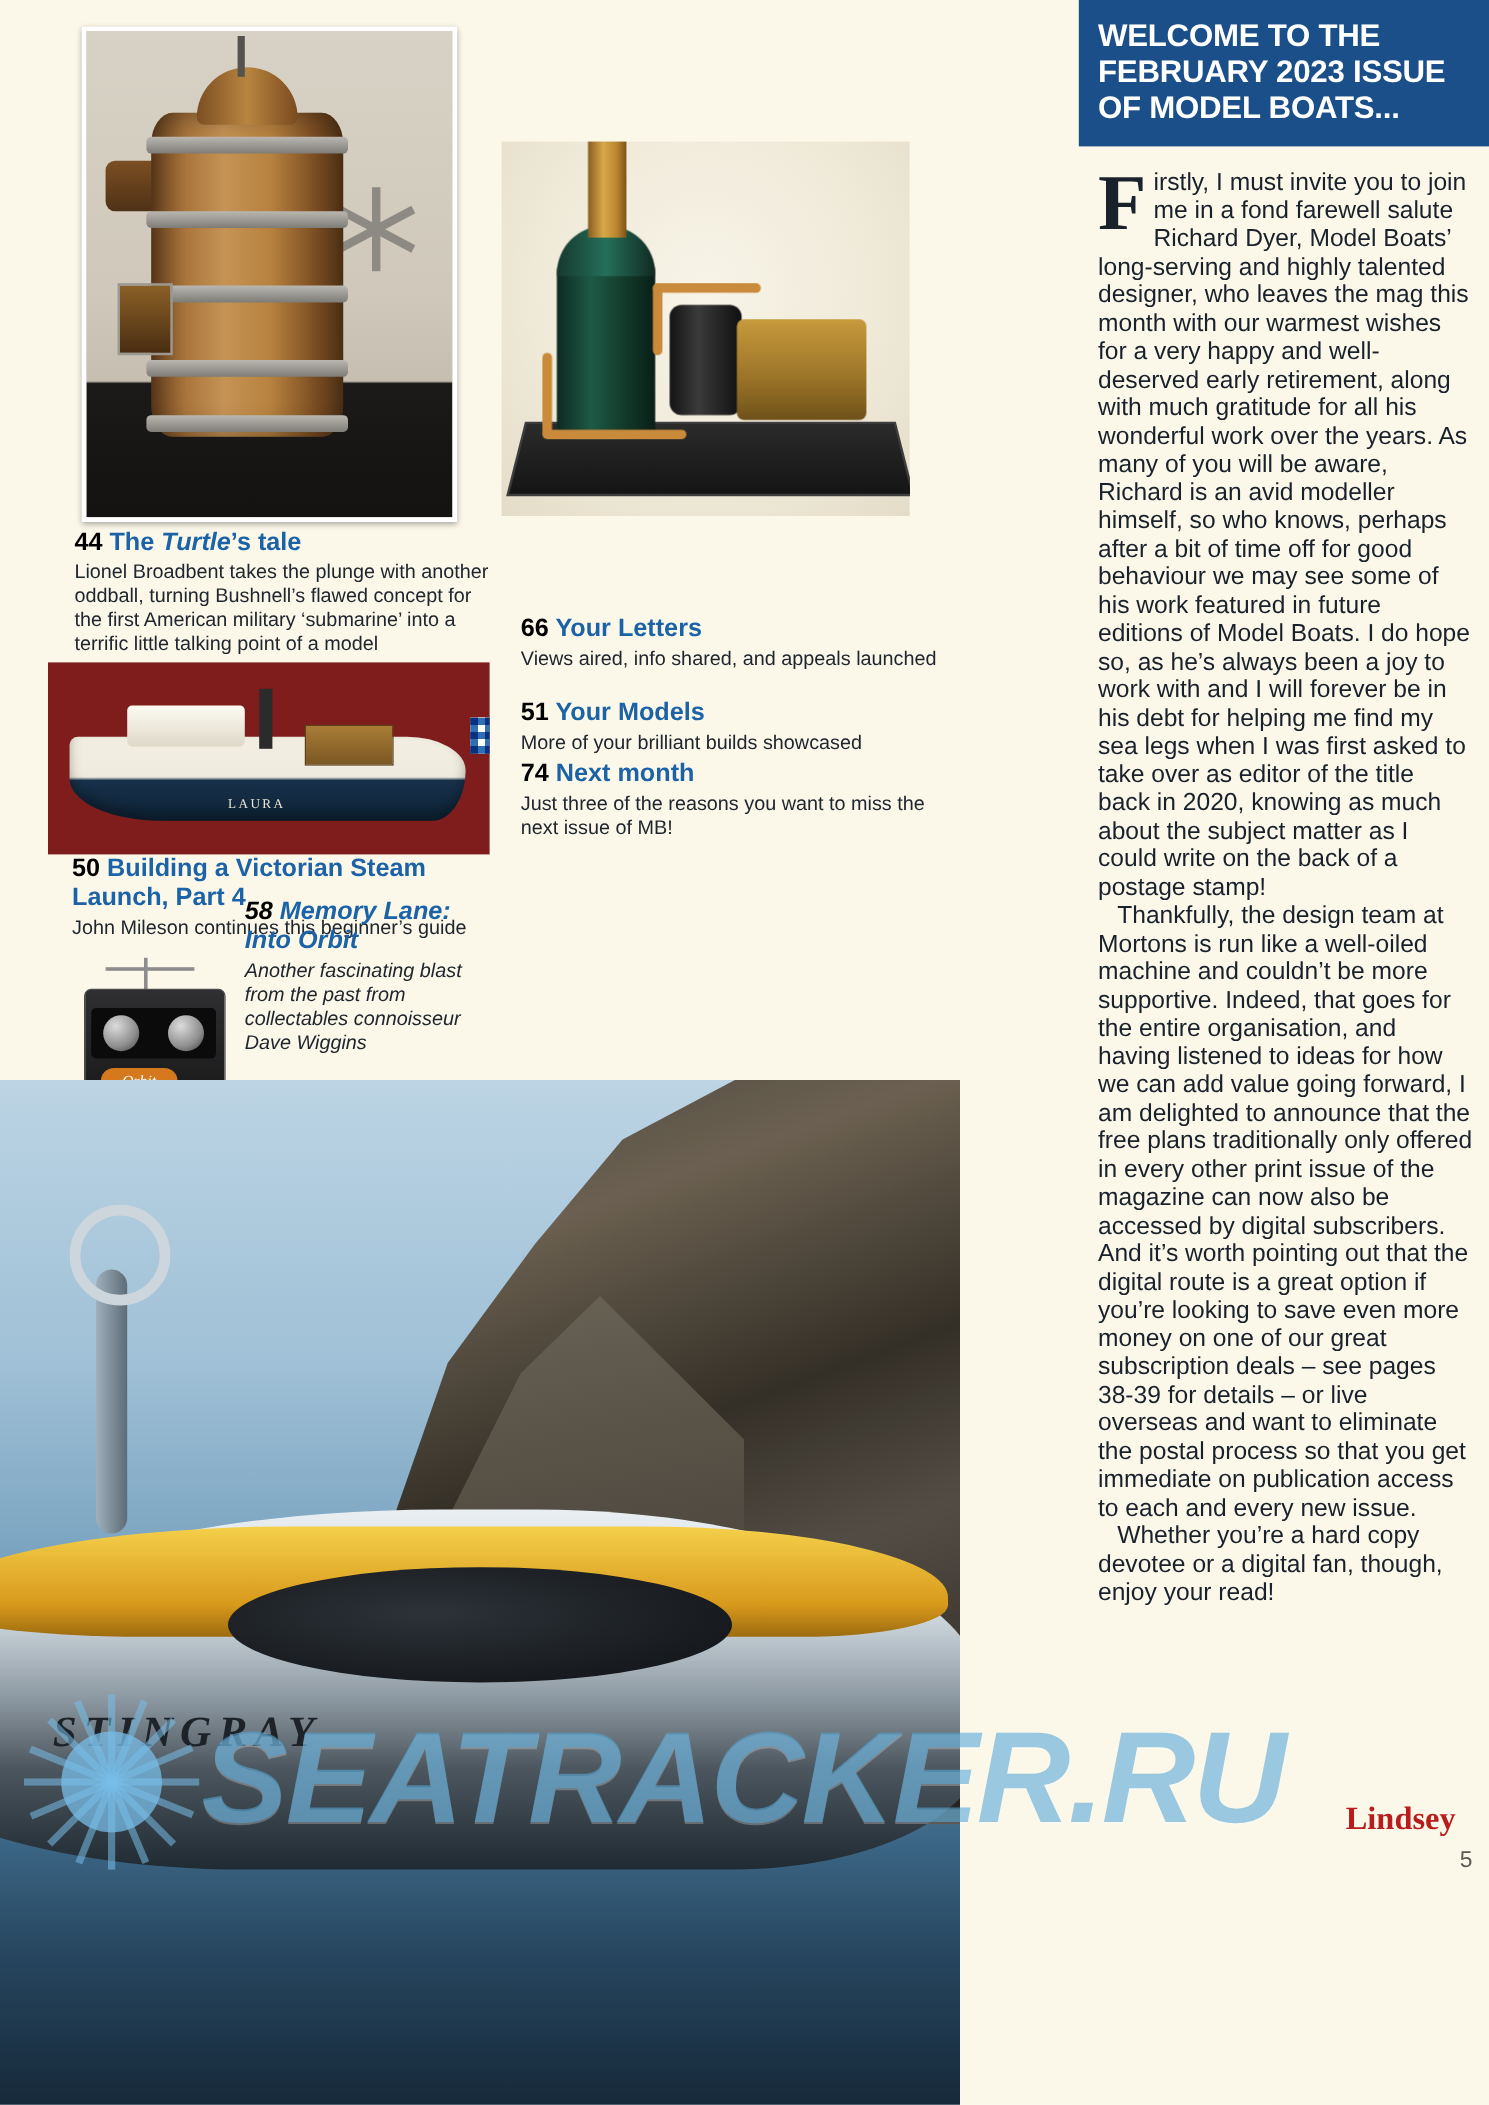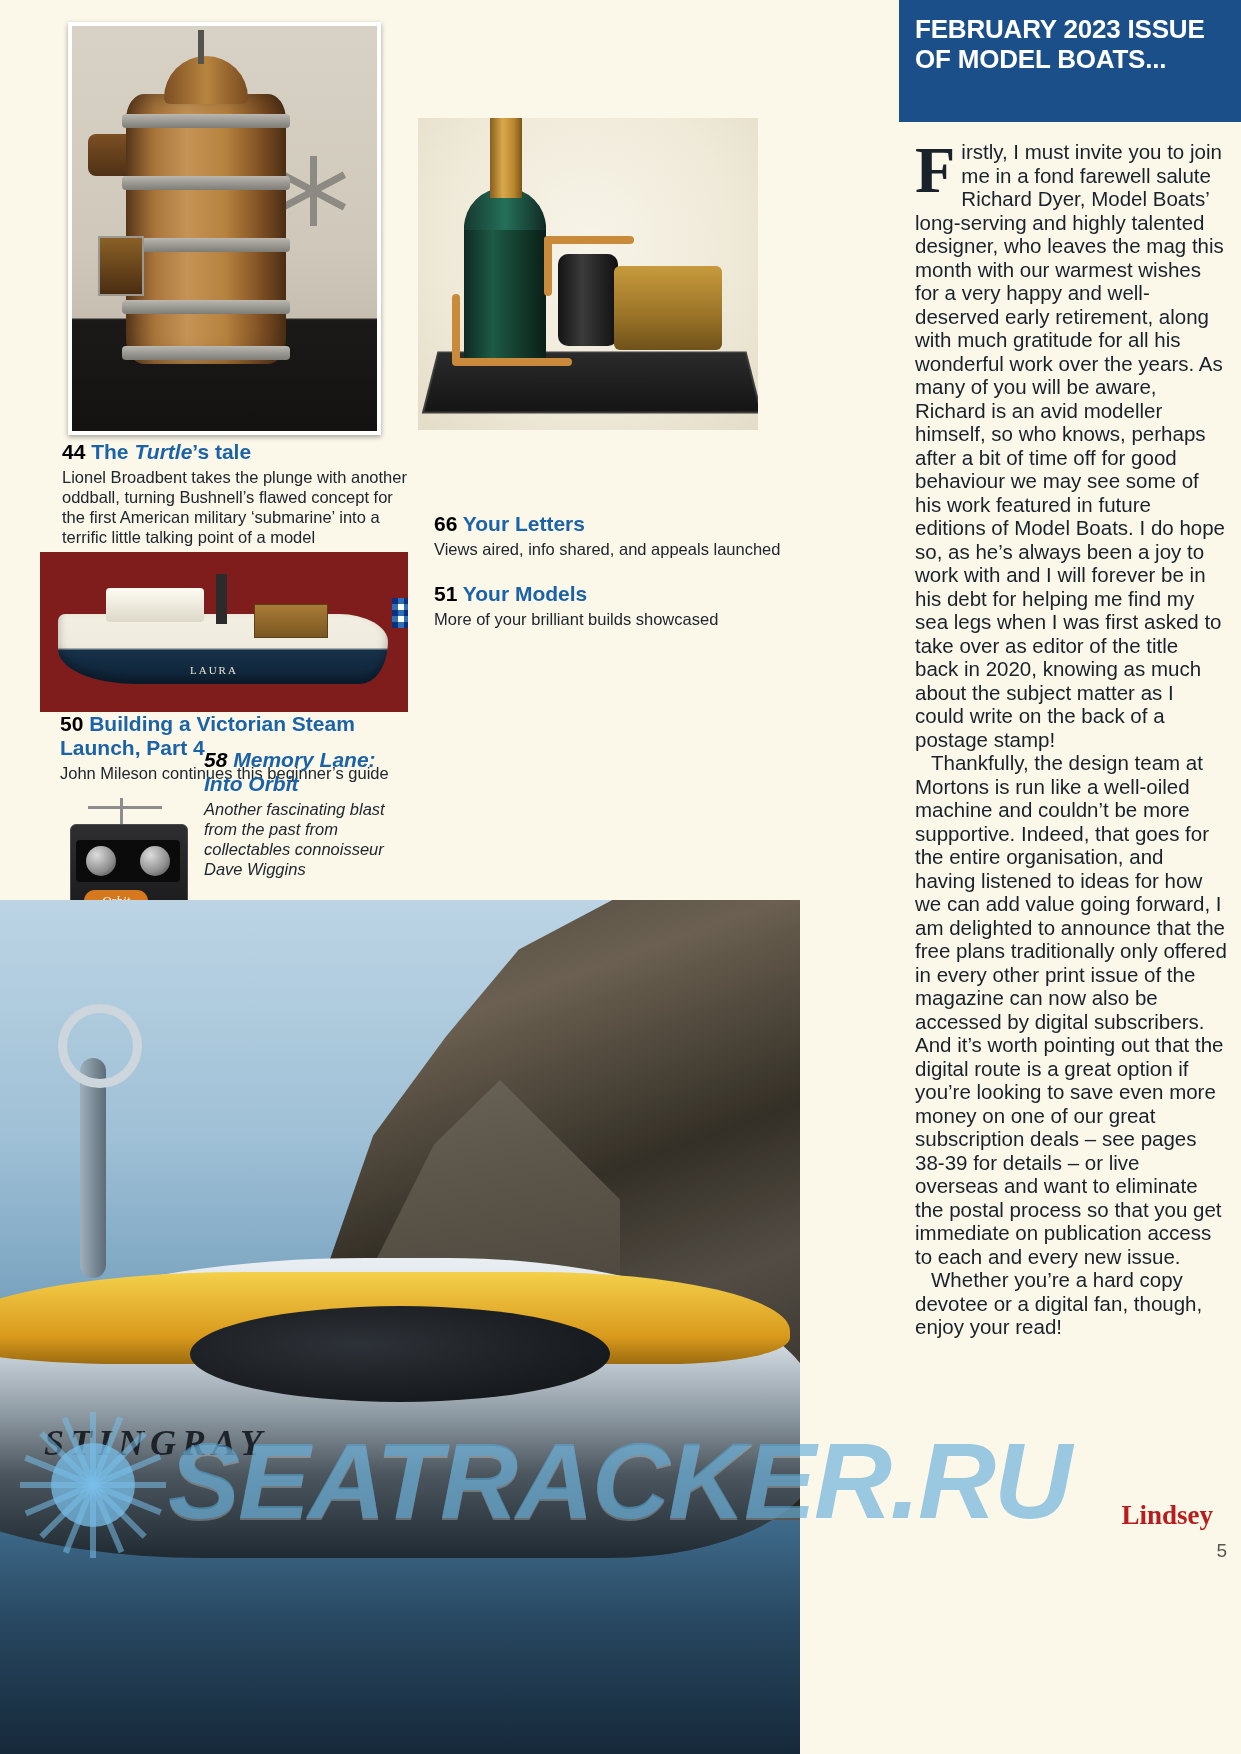--- a/index.html
+++ b/index.html
@@ -691,36 +691,44 @@
     </div>
 
     <div class="entry e-models">
       <p class="head">
         <span class="num">51</span>
         <span>Your Models</span>
       </p>
       <p class="desc">More of your brilliant builds showcased</p>
     </div>
 
+    <div class="entry e-next">
+      <p class="head">
+        <span class="num">74</span>
+        <span>Next month</span>
+      </p>
+      <p class="desc">Just three of the reasons you want to miss the next issue of MB!</p>
+    </div>
 
     <div class="photo-stingray">
       <div class="cliff"></div>
       <div class="cliff2"></div>
       <div class="water"></div>
       <div class="sub-hull"></div>
       <div class="sub-yellow"></div>
       <div class="sub-dark"></div>
       <div class="sub-fin"></div>
       <div class="sub-ring"></div>
       <div class="sub-name">STINGRAY</div>
     </div>
   </div>
 
   <div class="right-col">
     <div class="welcome-band">
+      <div class="line">WELCOME TO THE</div>
       <div class="line">FEBRUARY 2023 ISSUE</div>
       <div class="line">OF MODEL BOATS...</div>
     </div>
 
     <div class="editorial">
       <p><span class="dropcap">F</span><span>irstly, I must invite you to join me in a fond farewell salute Richard Dyer, Model Boats’ long-serving and highly talented designer, who leaves the mag this month with our warmest wishes for a very happy and well-deserved early retirement, along with much gratitude for all his wonderful work over the years. As many of you will be aware, Richard is an avid modeller himself, so who knows, perhaps after a bit of time off for good behaviour we may see some of his work featured in future editions of Model Boats. I do hope so, as he’s always been a joy to work with and I will forever be in his debt for helping me find my sea legs when I was first asked to take over as editor of the title back in 2020, knowing as much about the subject matter as I could write on the back of a postage stamp!</span></p>
       <p>Thankfully, the design team at Mortons is run like a well-oiled machine and couldn’t be more supportive. Indeed, that goes for the entire organisation, and having listened to ideas for how we can add value going forward, I am delighted to announce that the free plans traditionally only offered in every other print issue of the magazine can now also be accessed by digital subscribers. And it’s worth pointing out that the digital route is a great option if you’re looking to save even more money on one of our great subscription deals – see pages 38-39 for details – or live overseas and want to eliminate the postal process so that you get immediate on publication access to each and every new issue.</p>
       <p>Whether you’re a hard copy devotee or a digital fan, though, enjoy your read!</p>
     </div>
 

